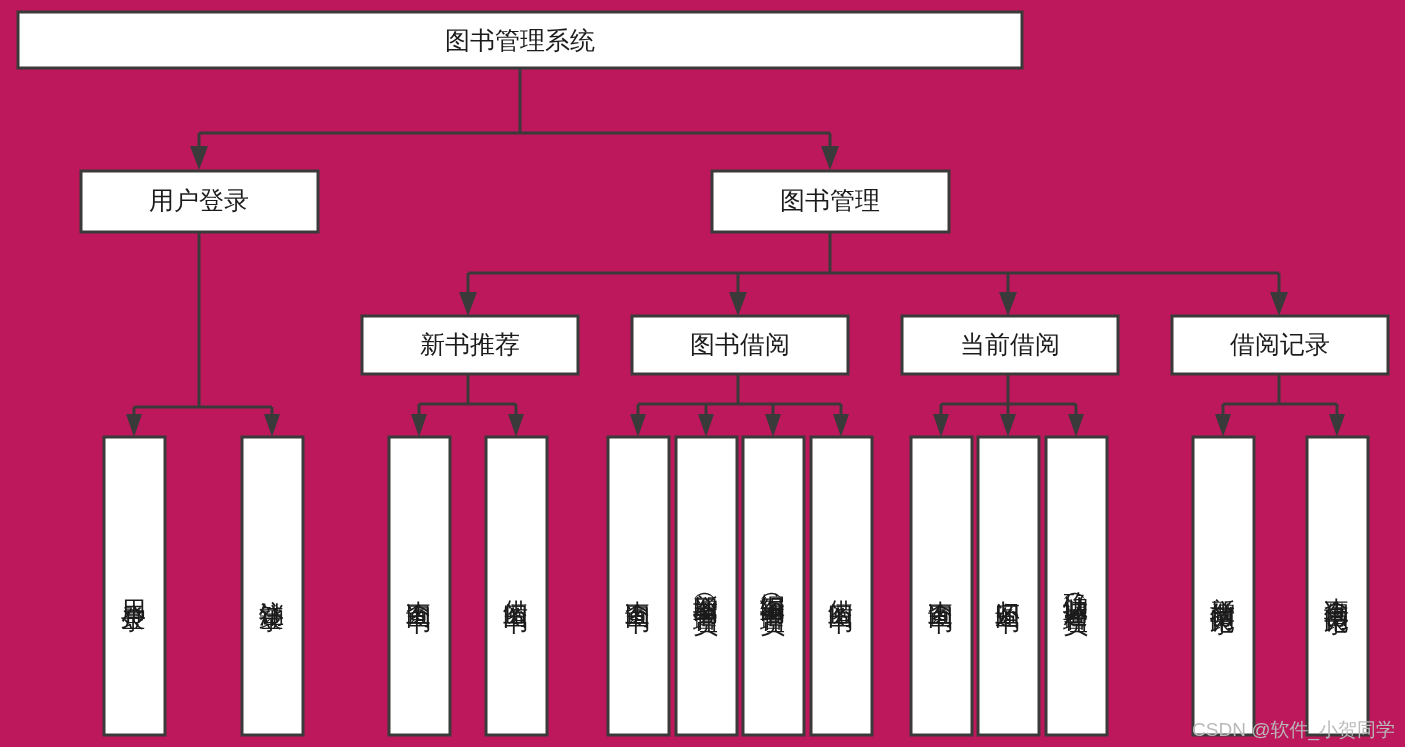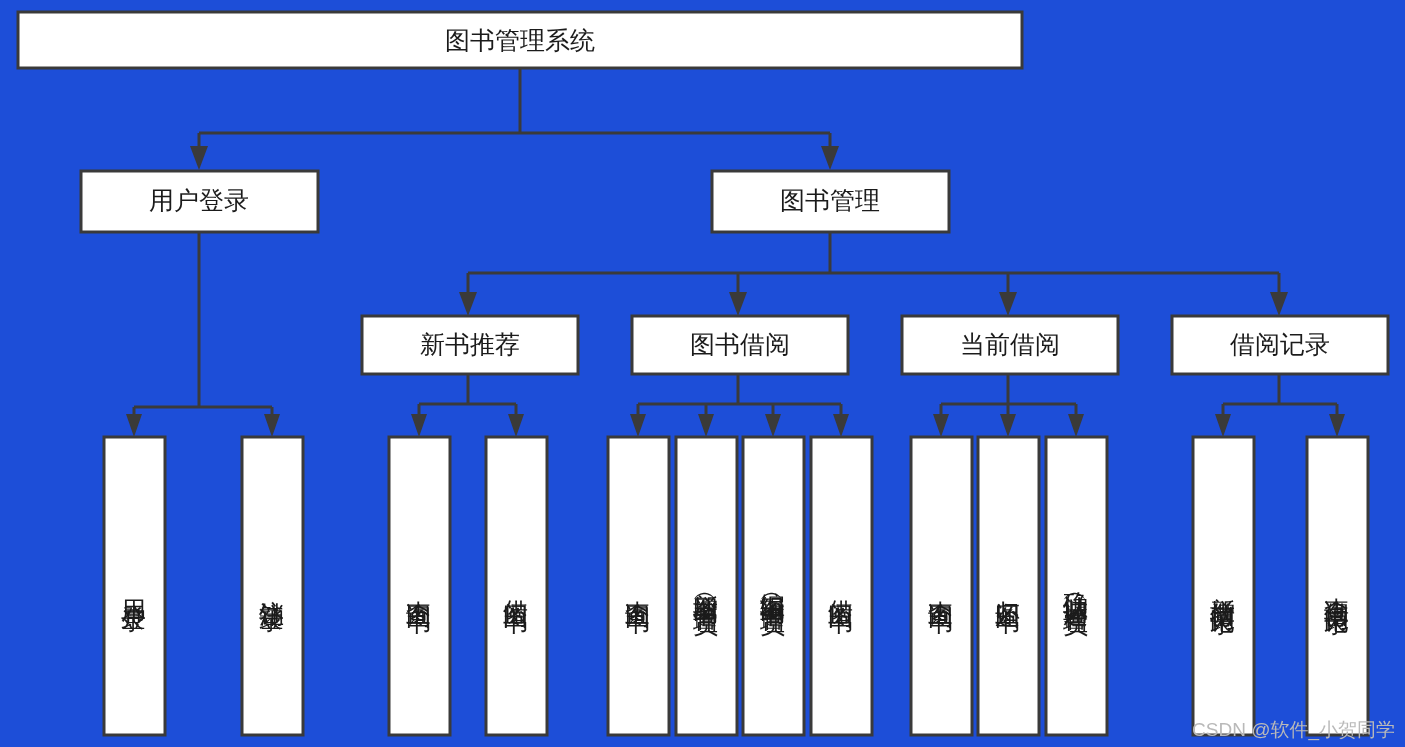--- a/index.html
+++ b/index.html
@@ -7,21 +7,21 @@
     padding: 0;
     background: #ffffff;
   }
   body {
     font-family: "Liberation Sans", "DejaVu Sans", sans-serif;
   }
   #diagram-root {
     position: relative;
     width: 1405px;
     height: 747px;
-    background: #1d4ed8;
+    background: #be185d;
     overflow: hidden;
   }
   svg#flow {
     position: absolute;
     left: 0;
     top: 0;
     width: 1405px;
     height: 747px;
     display: block;
   }

